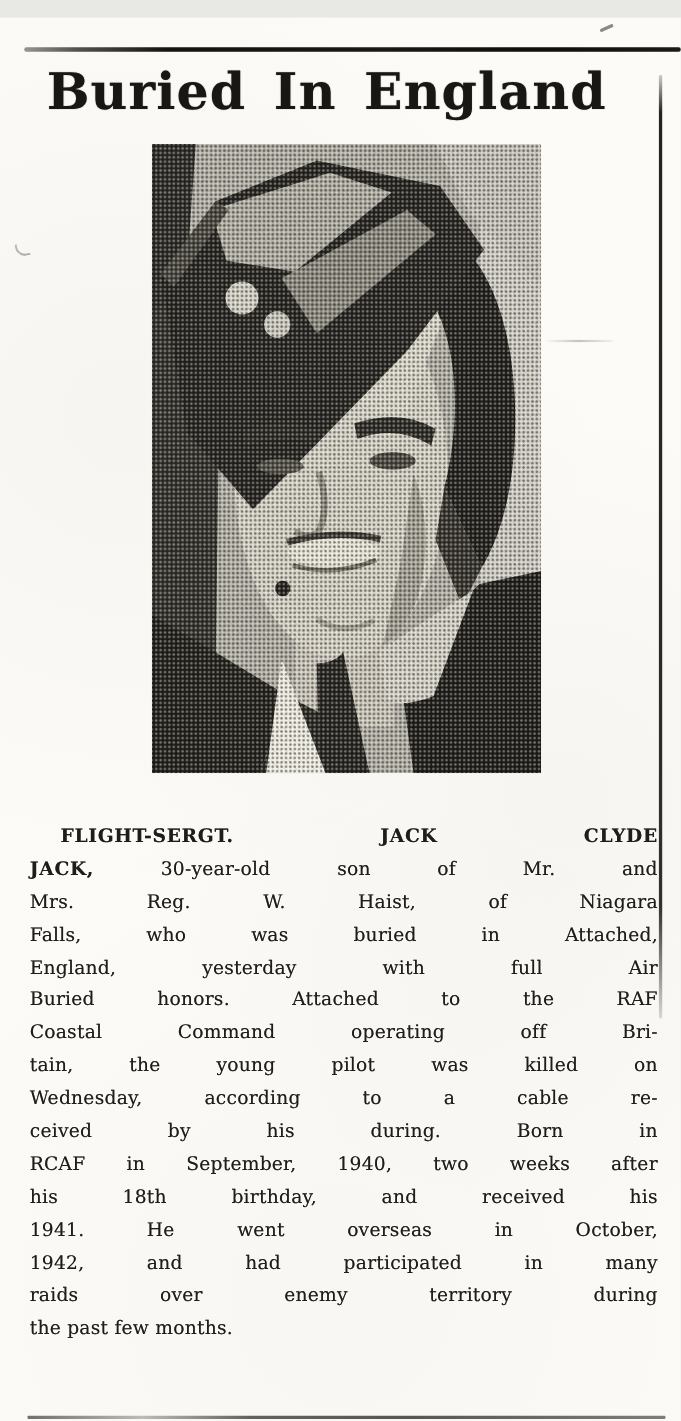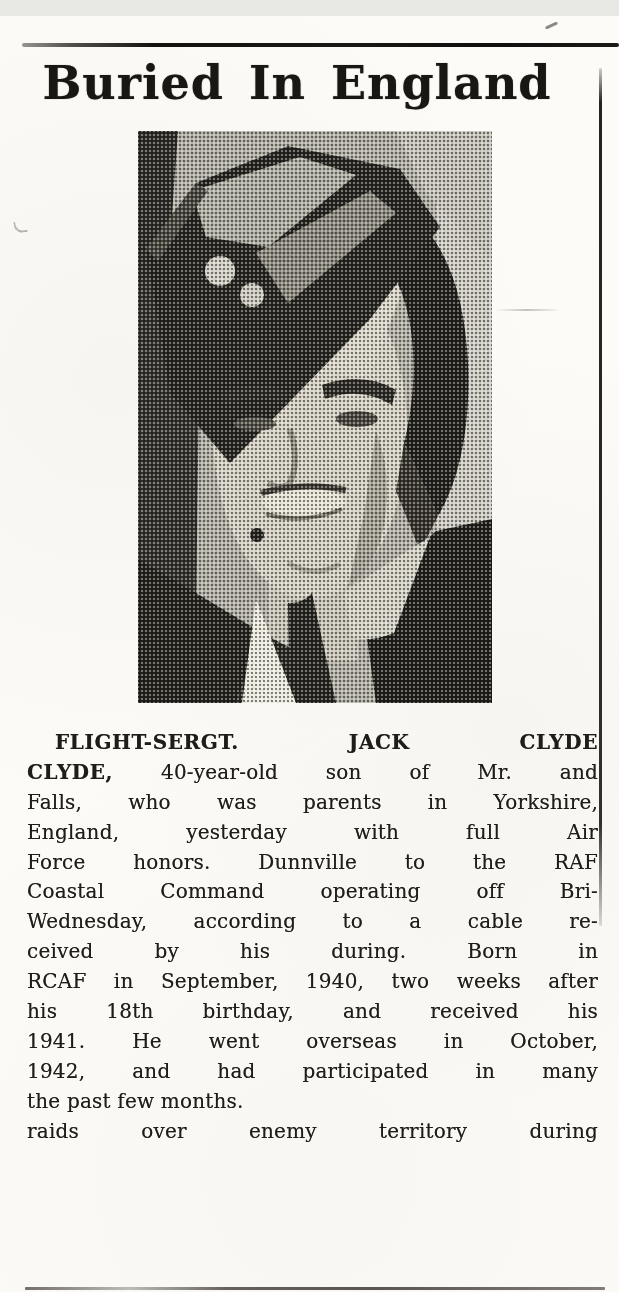--- a/index.html
+++ b/index.html
@@ -71,22 +71,22 @@
       radial-gradient(rgba(250,249,243,0.4) 0.7px, transparent 1.5px);
     background-size:4px 4px,4px 4px;
     background-position:0 0,2px 2px;
   }
   .photo::before{
     content:"";position:absolute;inset:0;pointer-events:none;z-index:2;
     background:repeating-linear-gradient(48deg, rgba(15,14,12,.07) 0 1px, transparent 1px 4px);
   }
   
   .body-text{
-    position:absolute;left:27px;top:712px;width:571px;
-    font-size:20px;line-height:29.9px;
+    position:absolute;left:27px;top:730px;width:571px;
+    font-size:17px;line-height:29.9px;
     color:#1f1d1a;
     text-shadow:0 0 .6px rgba(30,28,25,.6);
     letter-spacing:.2px;
   }
   .line{
     text-align:justify;text-align-last:justify;
     height:29.9px;overflow:visible;white-space:nowrap;
     text-align-last:justify;
   }
   .line{white-space:normal;}
@@ -158,31 +158,33 @@
         <path d="M98,572 L124,502 L162,522 L182,572 Z" fill="#2a2822"></path>
         <path d="M150,472 Q166,472 174,462 L198,572 L152,572 Z" fill="#262420"></path>
         <path d="M118,468 L158,572 L104,572 Z" fill="#f0eee3"></path>
         <path d="M206,462 Q252,430 292,406 L256,502 Q230,512 214,506 Z" fill="#d8d5ca"></path>
       </g>
     </svg>
   </figure>
 
   <div class="body-text">
     <div class="line first"><span class="b">FLIGHT-SERGT. JACK CLYDE</span><span></span></div>
-    <div class="line"><span class="b">CLYDE,</span><span> 40-year-old son of Mr. and</span></div>
-    <div class="line"><span class="b"></span><span>Falls, who was parents in Yorkshire,</span></div>
+    <div class="line"><span class="b">JACK,</span><span> 30-year-old son of Mr. and</span></div>
+    <div class="line"><span class="b"></span><span>Mrs. Reg. W. Haist, of Niagara</span></div>
+    <div class="line"><span class="b"></span><span>Falls, who was buried in Attached,</span></div>
     <div class="line"><span class="b"></span><span>England, yesterday with full Air</span></div>
-    <div class="line"><span class="b"></span><span>Force honors. Dunnville to the RAF</span></div>
+    <div class="line"><span class="b"></span><span>Buried honors. Attached to the RAF</span></div>
     <div class="line"><span class="b"></span><span>Coastal Command operating off Bri-</span></div>
+    <div class="line"><span class="b"></span><span>tain, the young pilot was killed on</span></div>
     <div class="line"><span class="b"></span><span>Wednesday, according to a cable re-</span></div>
     <div class="line"><span class="b"></span><span>ceived by his during. Born in</span></div>
     <div class="line"><span class="b"></span><span>RCAF in September, 1940, two weeks after</span></div>
     <div class="line"><span class="b"></span><span>his 18th birthday, and received his</span></div>
     <div class="line"><span class="b"></span><span>1941. He went overseas in October,</span></div>
     <div class="line"><span class="b"></span><span>1942, and had participated in many</span></div>
+    <div class="line"><span class="b"></span><span>raids over enemy territory during</span></div>
     <div class="line last"><span class="b"></span><span>the past few months.</span></div>
-    <div class="line"><span class="b"></span><span>raids over enemy territory during</span></div>
   </div>
 
   <div class="rule-right"></div>
   <div class="rule-bottom"></div>
 
 </div>
 
 </body></html>

